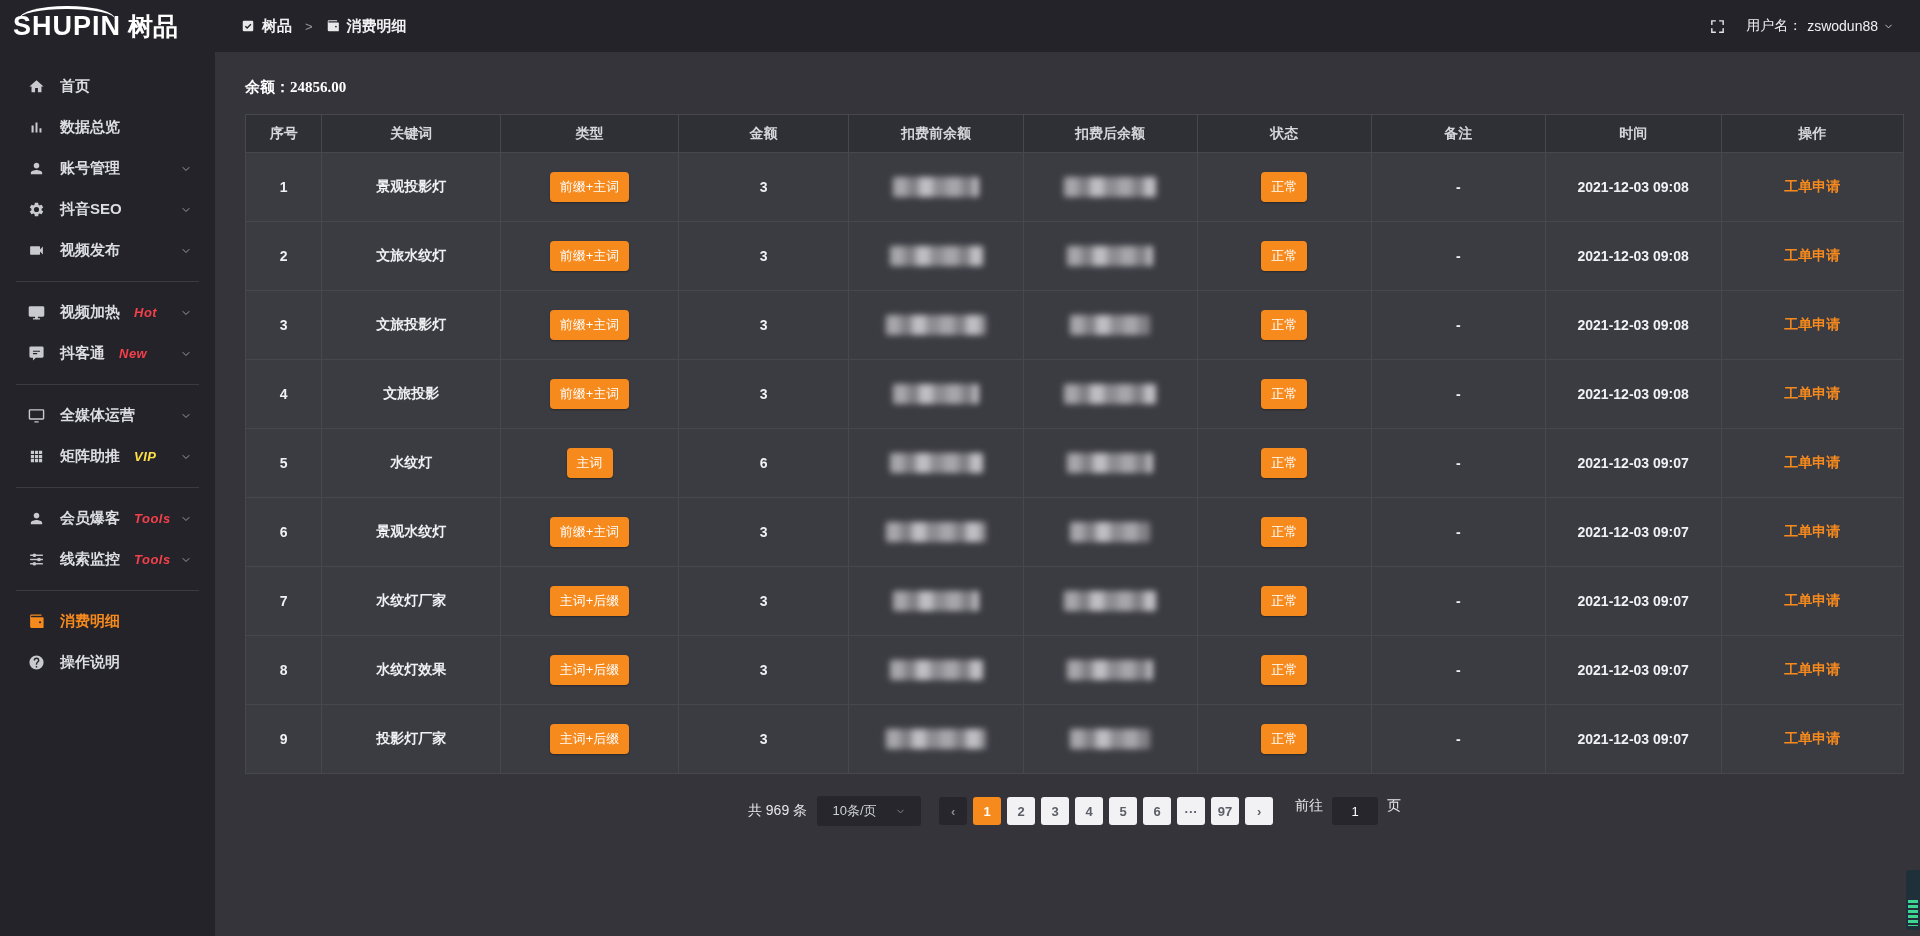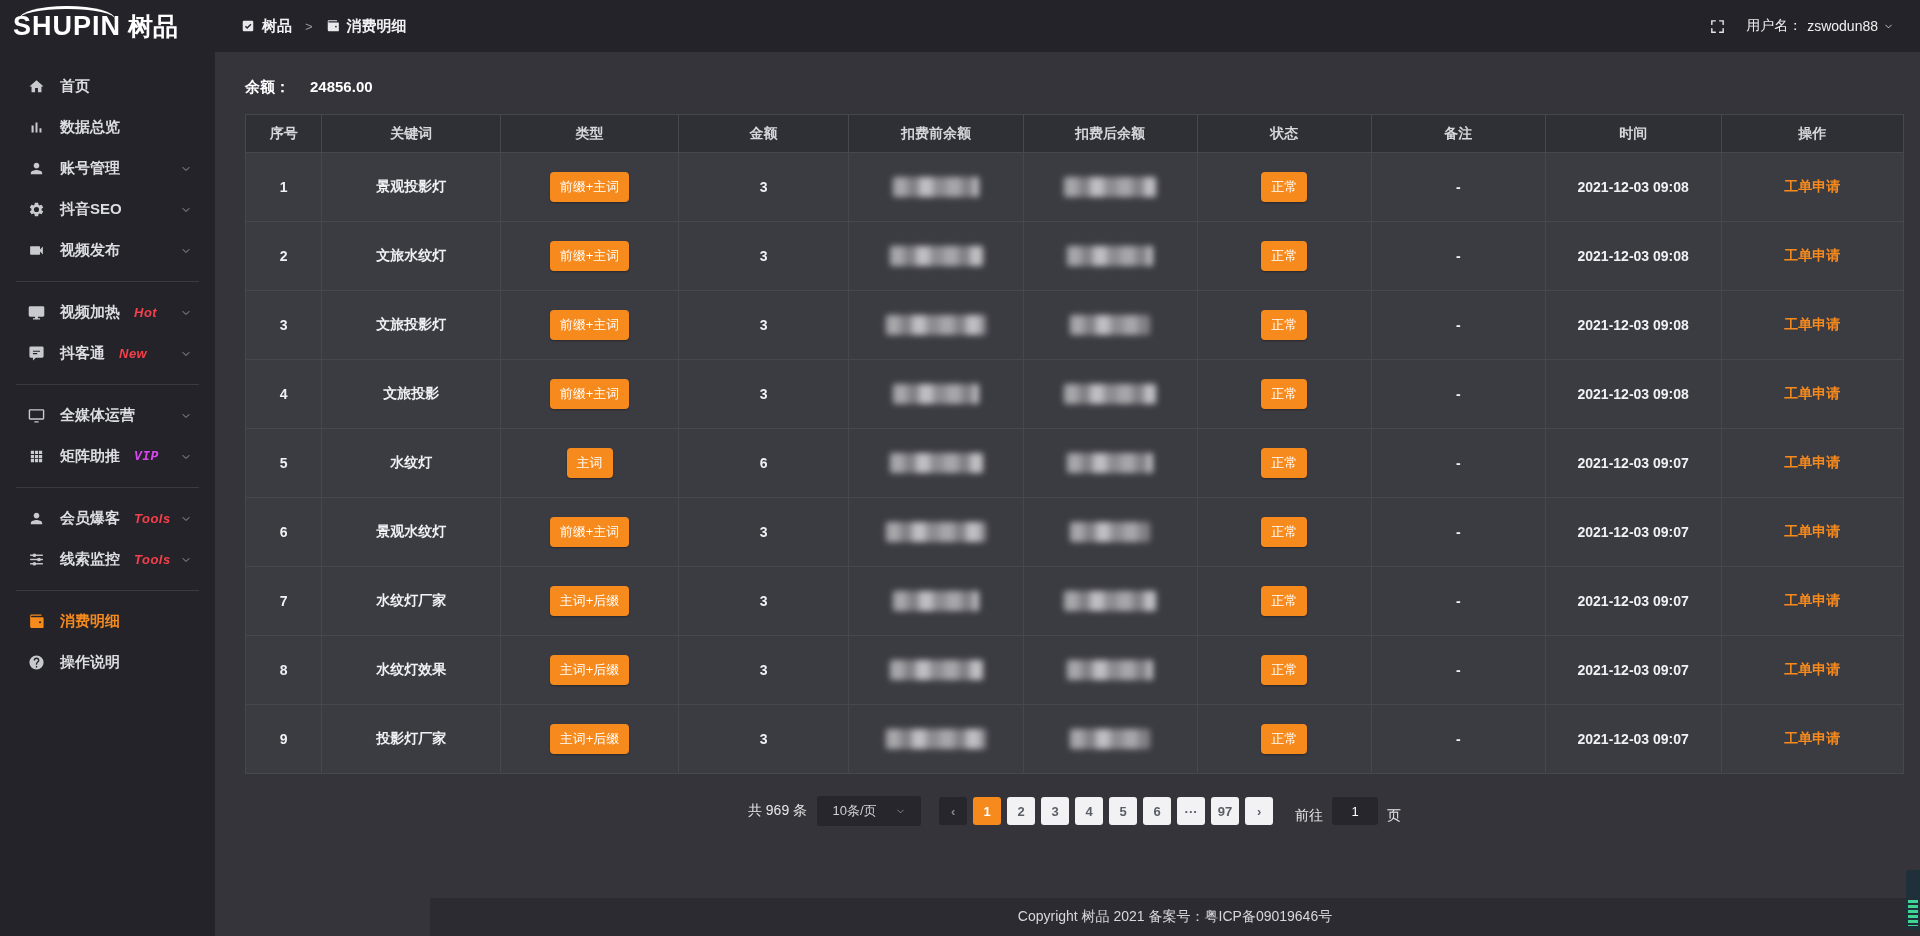--- a/index.html
+++ b/index.html
@@ -41,21 +41,21 @@
   .topbar-right { margin-left:auto; display:flex; align-items:center; gap:20px; }
   .fs-btn { width:17px; height:17px; color:#e5e5e8; cursor:pointer; }
   .fs-btn svg { width:100%; height:100%; display:block; }
   .user-drop { display:flex; align-items:center; gap:5px; font-size:14px; color:#f0f0f2; cursor:pointer; }
   .user-chev { width:11px; height:11px; color:#cfcfd3; }
   .user-chev svg { width:100%; height:100%; display:block; }
 
   
   .main { position:absolute; left:215px; right:0; top:52px; bottom:0; background:#34343a; }
   .balance { padding:26px 0 0 30px; font-size:15px; font-weight:700; color:#fff; }
-  .balance .bal-val { margin-left:20px; }
+  .balance .bal-val { margin-left:0;font-family:Liberation Serif, serif; }
 
   .table-wrap { margin:17px 16px 0 30px; }
   table { width:100%; border-collapse:collapse; background:#3b3b42; table-layout:fixed; }
   th { background:#2f2f36; height:38px; font-size:14px; font-weight:600; color:#d6d7da;
     border:1px solid #47474e; text-align:center; }
   td { height:69px; text-align:center; font-size:14px; font-weight:600; color:#f0f1f3;
     border:1px solid #47474e; }
   .badge { display:inline-block; background:var(--accent); color:#fff; font-size:13px; font-weight:400;
     padding:6px 10px; border-radius:4px; box-shadow:0 1px 2px rgba(0,0,0,.35); white-space:nowrap; }
   .blur-block { height:20px; margin:0 auto; border-radius:2px; filter:blur(3px);
@@ -68,21 +68,21 @@
   .pg-total { margin-right:4px; white-space:nowrap; }
   .pg-size { width:104px; height:30px; background:#26262c; border-radius:3px; display:flex;
     align-items:center; justify-content:center; gap:18px; font-size:13px; color:#cfd0d3;
     margin-right:12px; cursor:pointer; }
   .pg-size .user-chev { color:#8a8a90; }
   .pg-btn { min-width:28px; height:28px; border:none; border-radius:3px; background:#f2f2f4;
     color:#5a5e66; font-size:13px; font-weight:600; display:flex; align-items:center;
     justify-content:center; cursor:pointer; padding:0 5px; font-family:inherit; }
   .pg-btn.pg-prev { background:#26262c; color:#8a8a90; }
   .pg-btn.active { background:var(--accent); color:#fff; }
-  .pg-goto { margin-left:16px; display:flex; align-items:flex-end; gap:9px; }
+  .pg-goto { margin-left:16px; display:flex; align-items:flex-start; gap:9px; }
   .pg-input { width:46px; height:28px; background:#26262c; border:none; border-radius:3px;
     color:#fff; text-align:center; font-size:13px; font-family:inherit; }
 
   
   .footer { position:absolute; left:215px; right:0; bottom:0; height:38px; background:#2b2b31;
     display:flex; align-items:center; justify-content:center; font-size:14px; color:#d8d8db; }
 
   
   .chat-widget { position:absolute; right:0; bottom:6px; width:14px; height:60px;
     background:#20303a; border-radius:3px 0 0 3px; z-index:5; cursor:pointer; }
@@ -199,21 +199,21 @@
           </svg>
         </span>
       </div>
       <div class="sb-item">
         <span class="sb-icon">
           <svg viewBox="0 0 24 24">
             <path fill="currentColor" d="M4 4h4.5v4.5H4zm5.8 0h4.5v4.5H9.8zm5.7 0H20v4.5h-4.5zM4 9.8h4.5v4.5H4zm5.8 0h4.5v4.5H9.8zm5.7 0H20v4.5h-4.5zM4 15.5h4.5V20H4zm5.8 0h4.5V20H9.8zm5.7 0H20V20h-4.5z"></path>
           </svg>
         </span>
         <span class="sb-label">矩阵助推</span>
-        <span class="sb-tag" style="color: #d946ef; font-family: Liberation Mono, monospace;">VIP</span>
+        <span class="sb-tag" style="color: #fde047;">VIP</span>
         <span class="sb-chev">
           <svg viewBox="0 0 24 24">
             <path d="M6 9l6 6 6-6" fill="none" stroke="currentColor" stroke-width="2" stroke-linecap="round" stroke-linejoin="round"></path>
           </svg>
         </span>
       </div>
       <div class="sb-divider"></div>
       <div class="sb-item">
         <span class="sb-icon">
           <svg viewBox="0 0 24 24">
@@ -508,20 +508,17 @@
         <button class="pg-btn">97</button>
       </span>
     <button class="pg-btn">›</button>
     <span class="pg-goto">
       <span>前往</span>
       <input class="pg-input" value="1" style="">
       <span>页</span>
     </span>
   </div>
 
-  <div class="footer">
-    <span>Copyright 树品 2021 备案号：粤ICP备09019646号</span>
-  </div>
 </div>
 
 <div class="chat-widget">
   <span class="stripes"></span>
 </div>
 
 </body></html>

